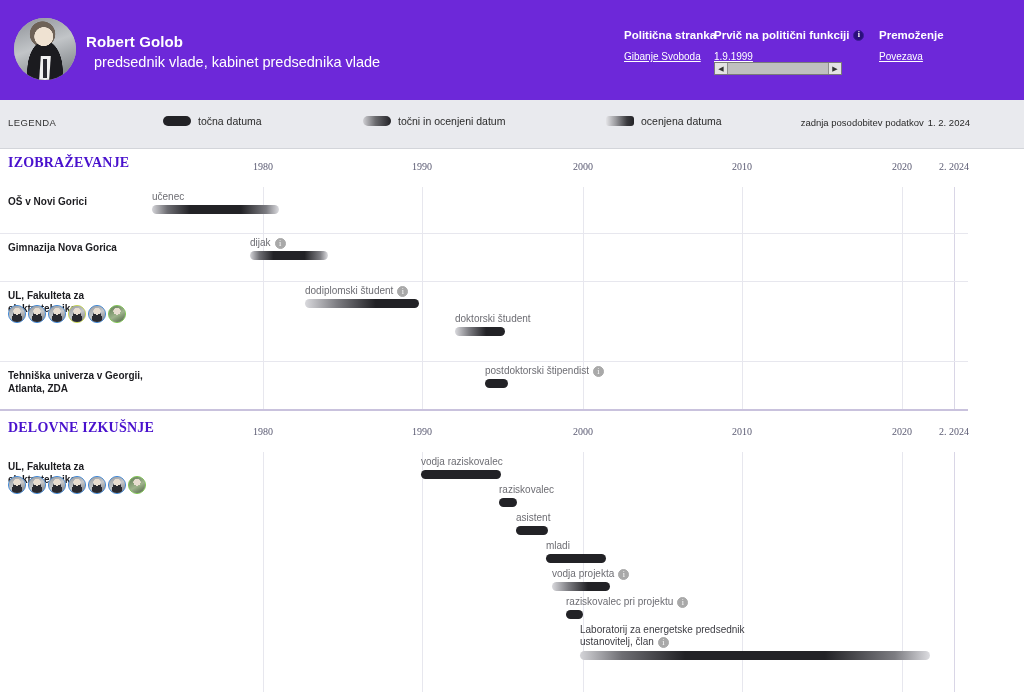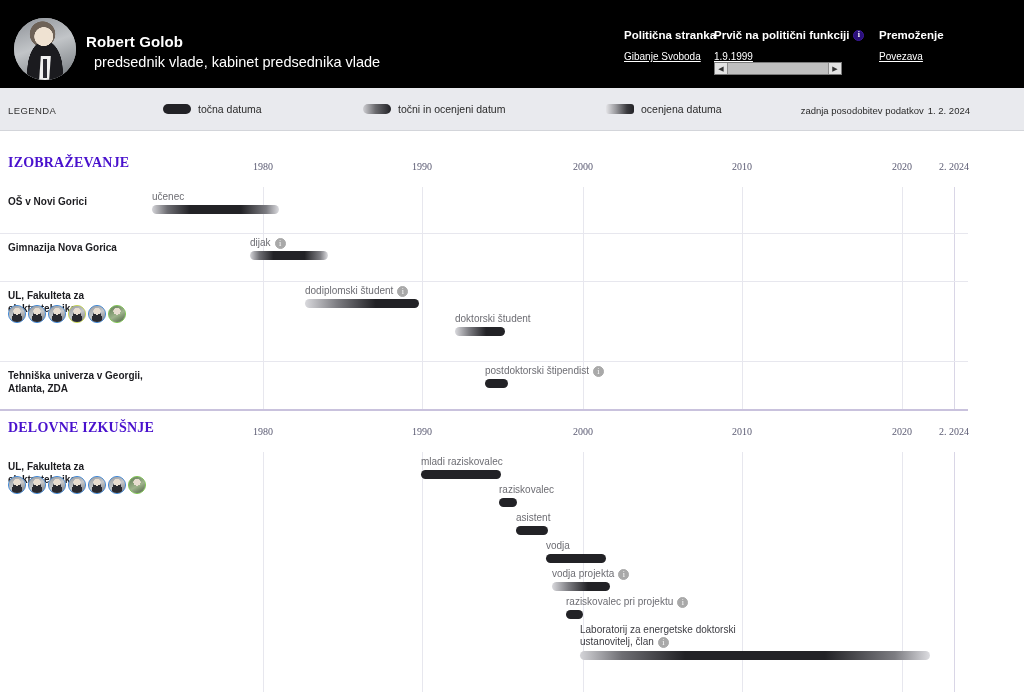--- a/index.html
+++ b/index.html
@@ -9,22 +9,22 @@
     width: 1024px; height: 692px;
     background: #ffffff;
     font-family: "Liberation Sans", sans-serif;
     overflow: hidden;
   }
   #app { position: relative; width: 1024px; height: 692px; overflow: hidden; }
 
   
   .header {
     position: relative;
-    height: 88px;
-    background: #000000;
+    height: 100px;
+    background: #6d28d9;
     color: #ffffff;
   }
   .avatar-big {
     position: absolute; left: 14px; top: 18px;
     width: 62px; height: 62px; border-radius: 50%;
     overflow: hidden; background: #b9bcc0;
   }
   .avatar-big .face {
     position: absolute; left: 0; top: 0; width: 100%; height: 100%;
     background:
@@ -85,21 +85,21 @@
     width: 13px; background: #e3e3e3;
     border-right: 1px solid #8d8d8d;
     display: flex; align-items: center; justify-content: center;
     font-size: 7px; color: #333; line-height: 1;
   }
   .mini-scrollbar .sb-btn.right { border-right: none; border-left: 1px solid #8d8d8d; }
   .mini-scrollbar .sb-track { flex: 1; background: #bfbfbf; }
 
   
   .legend {
-    position: relative; height: 43px;
+    position: relative; height: 49px;
     background: #e9eaee; border-bottom: 1px solid #d3d5da;
     font-size: 10.5px; color: #2a2a2a;
   }
   .legend-title { position: absolute; left: 8px; top: 17px; font-size: 9.5px; letter-spacing: .4px; color: #333; }
   .lg-item { position: absolute; top: 15px; display: flex; align-items: center; }
   .lg-swatch { width: 28px; height: 10px; border-radius: 5px; margin-right: 7px; }
   .lg-swatch.exact { background: #222226; }
   .lg-swatch.mixed { background: linear-gradient(90deg, #cfcfd3 0%, #6a6a6e 45%, #222226 100%); }
   .lg-swatch.est   { background: linear-gradient(90deg, #e4e4e7 0%, #9a9a9e 35%, #3a3a3e 75%, #222226 100%); border-radius: 3px; }
   #lg-1 { left: 163px; }
@@ -331,44 +331,44 @@
             <div class="ph"></div>
           </div>
           <div class="av">
             <div class="ph"></div>
           </div>
           <div class="av ring-green ph-green">
             <div class="ph"></div>
           </div>
         </div>
         <div class="task-label" style="left: 421px; top: 46px;">
-          <div>mladi raziskovalec</div>
+          <div>vodja raziskovalec</div>
         </div>
         <div class="bar" style="left: 421px; top: 60px; width: 80px;"></div>
         <div class="task-label" style="left: 499px; top: 74px;">
           <div>raziskovalec</div>
         </div>
         <div class="bar" style="left: 499px; top: 88px; width: 18px;"></div>
         <div class="task-label" style="left: 516px; top: 102px;">
           <div>asistent</div>
         </div>
         <div class="bar" style="left: 516px; top: 116px; width: 32px;"></div>
         <div class="task-label" style="left: 546px; top: 130px;">
-          <div>vodja</div>
+          <div>mladi</div>
         </div>
         <div class="bar" style="left: 546px; top: 144px; width: 60px;"></div>
         <div class="task-label" style="left: 552px; top: 158px;">
           <div>vodja projekta<span class="info-dot grey"></span></div>
         </div>
         <div class="bar fade-left" style="left: 552px; top: 172px; width: 58px;"></div>
         <div class="task-label" style="left: 566px; top: 186px;">
           <div>raziskovalec pri projektu<span class="info-dot grey"></span></div>
         </div>
         <div class="bar" style="left: 566px; top: 200px; width: 17px;"></div>
         <div class="task-label dark" style="left: 580px; top: 214px;">
-          <div>Laboratorij za energetske doktorski</div>
+          <div>Laboratorij za energetske predsednik</div>
           <div>ustanovitelj, član<span class="info-dot grey"></span></div>
         </div>
         <div class="bar fade-both" style="left: 580px; top: 241px; width: 350px;"></div>
       </div>
     </div>
 
 </div>
 
 </body></html>

